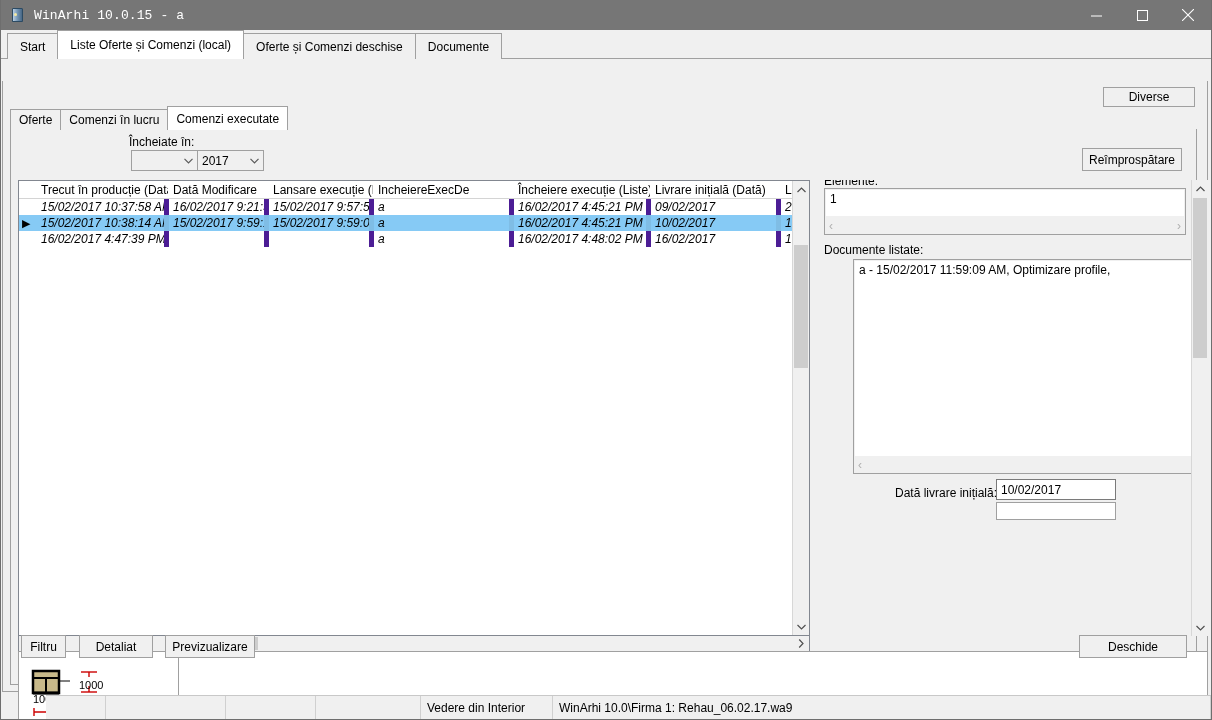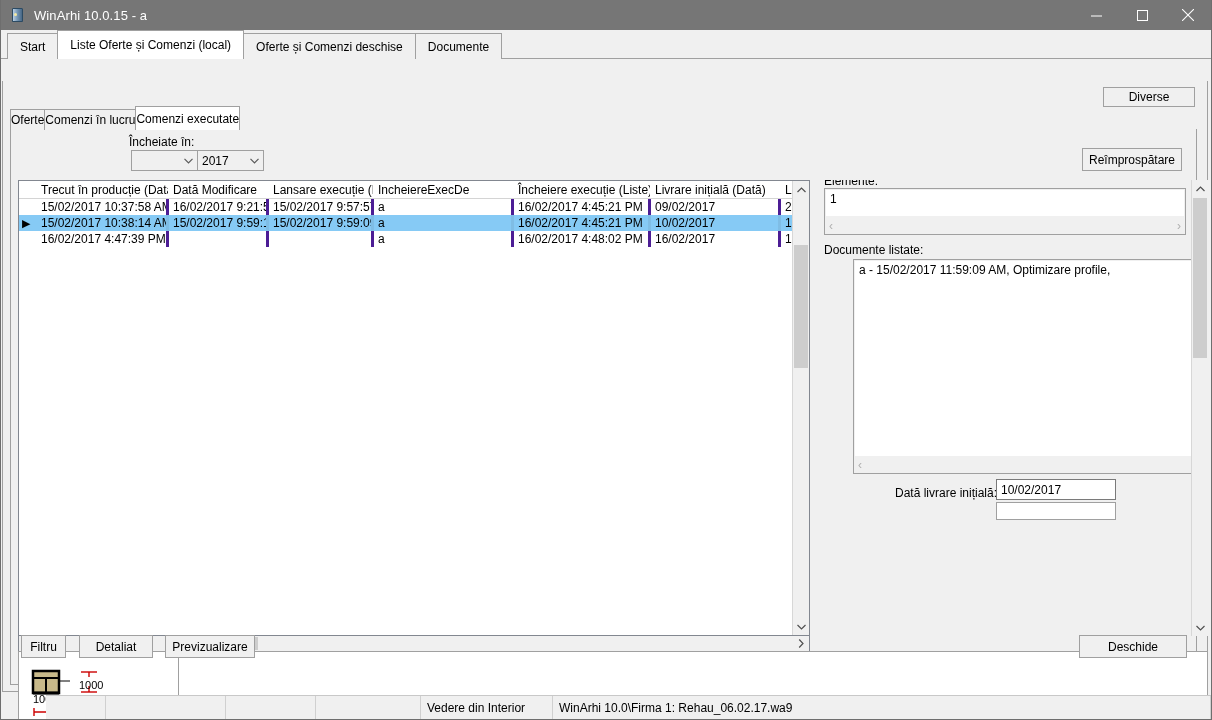--- a/index.html
+++ b/index.html
@@ -21,20 +21,21 @@
     overflow: hidden;
   }
 
   
   .titlebar {
     height: 30px;
     background: #767676;
     display: flex;
     align-items: center;
     position: relative;
+    font-family: Liberation Mono, monospace;
   }
   .title-icon {
     width: 16px; height: 16px;
     margin-left: 9px; margin-right: 8px;
     position: relative;
     flex: none;
   }
   .title-icon .door {
     position: absolute; left: 2px; top: 1px;
     width: 11px; height: 14px;
@@ -156,21 +157,21 @@
     height: 24px;
     display: flex; align-items: flex-end;
   }
   .tabstrip-inner::after {
     content:"";
     position:absolute; left:0; right:0; bottom:0;
     height:1px; background:#a0a0a0;
   }
   .itab {
     height: 21px;
-    padding: 0 0;
+    padding: 0 8px;
     display: flex; align-items: center;
     border: 1px solid #a0a0a0;
     border-bottom: none;
     background: #f0f0f0;
     font-size: 12px;
     white-space: nowrap;
     position: relative; z-index:1;
   }
   .itab + .itab { margin-left: -1px; }
   .itab.sel {
@@ -248,22 +249,23 @@
     display: flex;
     position: relative;
     background: #ffffff;
   }
   .grow.sel { background: #86caf5; }
   .gcell {
     font-size: 12px;
     padding-left: 4px;
     display: flex; align-items: center;
     overflow: hidden; white-space: nowrap;
-    border-right: 3px solid #4c1d95;
+    border-right: 5px solid #4c1d95;
     flex: none;
+    font-style: italic;
   }
   .grow.sel .gcell { border-right-color: #7fbde5; }
   .rowmark {
     position: absolute; left: 3px; top: 2px;
     font-size: 11px; color: #000;
     line-height: 12px;
   }
 
   
   .vsb {

